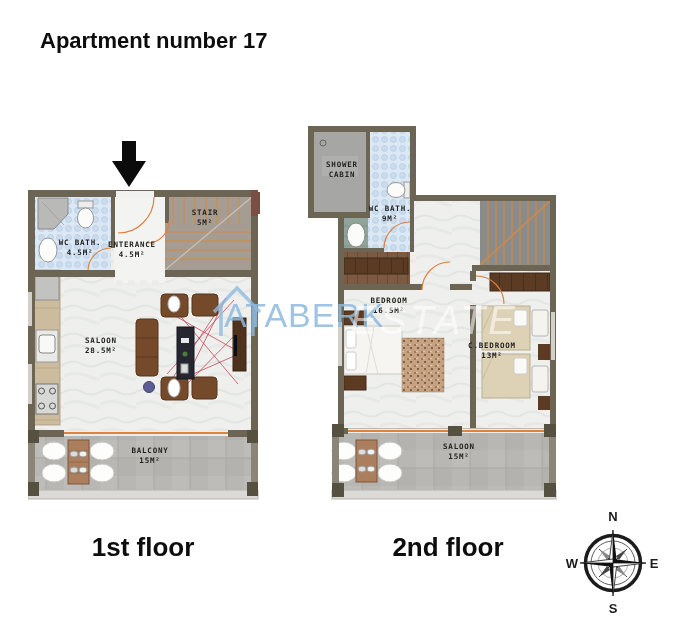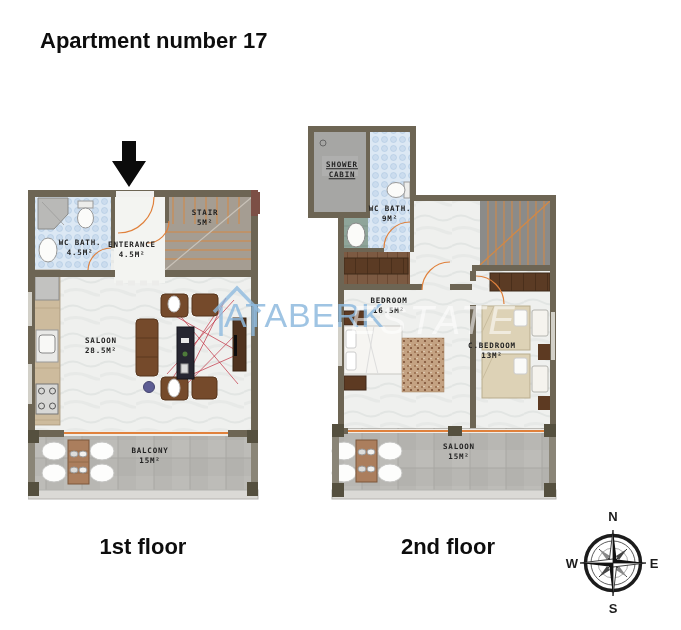--- a/index.html
+++ b/index.html
@@ -9,23 +9,23 @@
   
   #title{left:40px;top:26px;color:#0d0d0d;font-weight:bold;font-size:22px;line-height:30px;}
   
   .plan{position:absolute;}
   .plan svg{display:block;}
   
   .rlabel{position:absolute;transform:translate(-50%,-50%);
           font-family:"DejaVu Sans Mono",monospace;font-weight:bold;font-size:7.5px;
           letter-spacing:.8px;color:#222;text-align:center;line-height:1.3;white-space:nowrap;z-index:3;}
   .rlabel span{display:block;}
-  .rlabel.wrap{white-space:normal;width:44px;text-decoration:underline;}
-  
-  .caption{position:absolute;transform:translate(-50%,-50%);font-weight:bold;font-size:22px;color:#0d0d0d;white-space:nowrap;}
+  .rlabel.wrap{white-space:normal;width:44px;}
+  
+  .caption{position:absolute;transform:translate(-50%,-50%);font-weight:bold;font-size:26px;color:#0d0d0d;white-space:nowrap;}
   
   .wm{position:absolute;z-index:5;pointer-events:none;}
   #wm-brand{left:224px;top:296px;font-size:34px;font-weight:400;letter-spacing:1px;
             color:rgba(142,186,222,0.85);}
   #wm-brand2{left:350px;top:298px;font-size:40px;font-weight:400;letter-spacing:3px;
             color:rgba(255,255,255,0.55);font-style:italic;}
   #wm-url{left:222px;top:334px;font-size:21px;letter-spacing:1px;color:rgba(233,236,240,0.9);}
   
   .cletter{position:absolute;transform:translate(-50%,-50%);font-weight:bold;font-size:13px;color:#1c1c1c;}
 </style>

